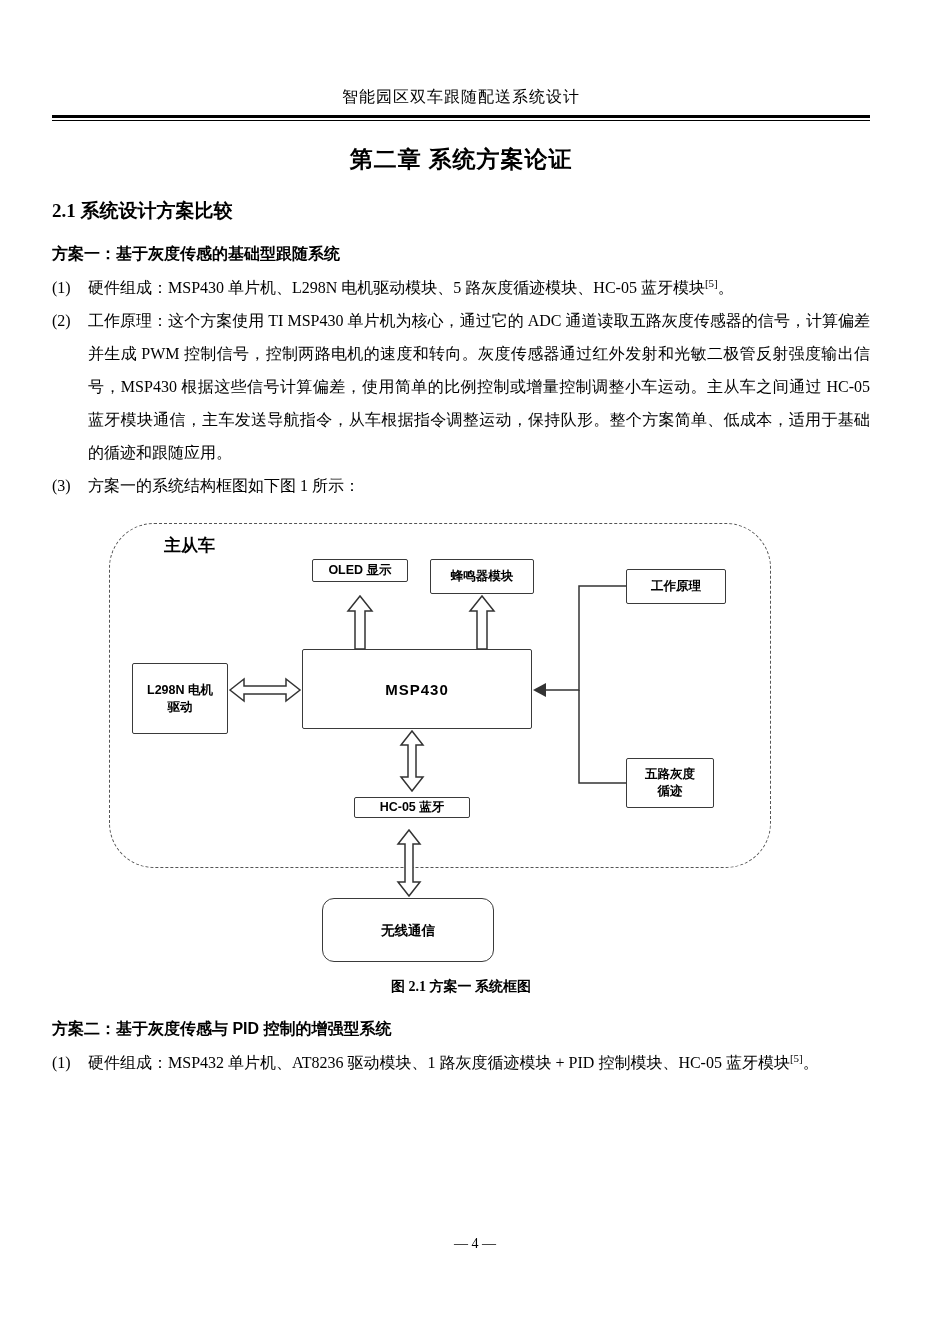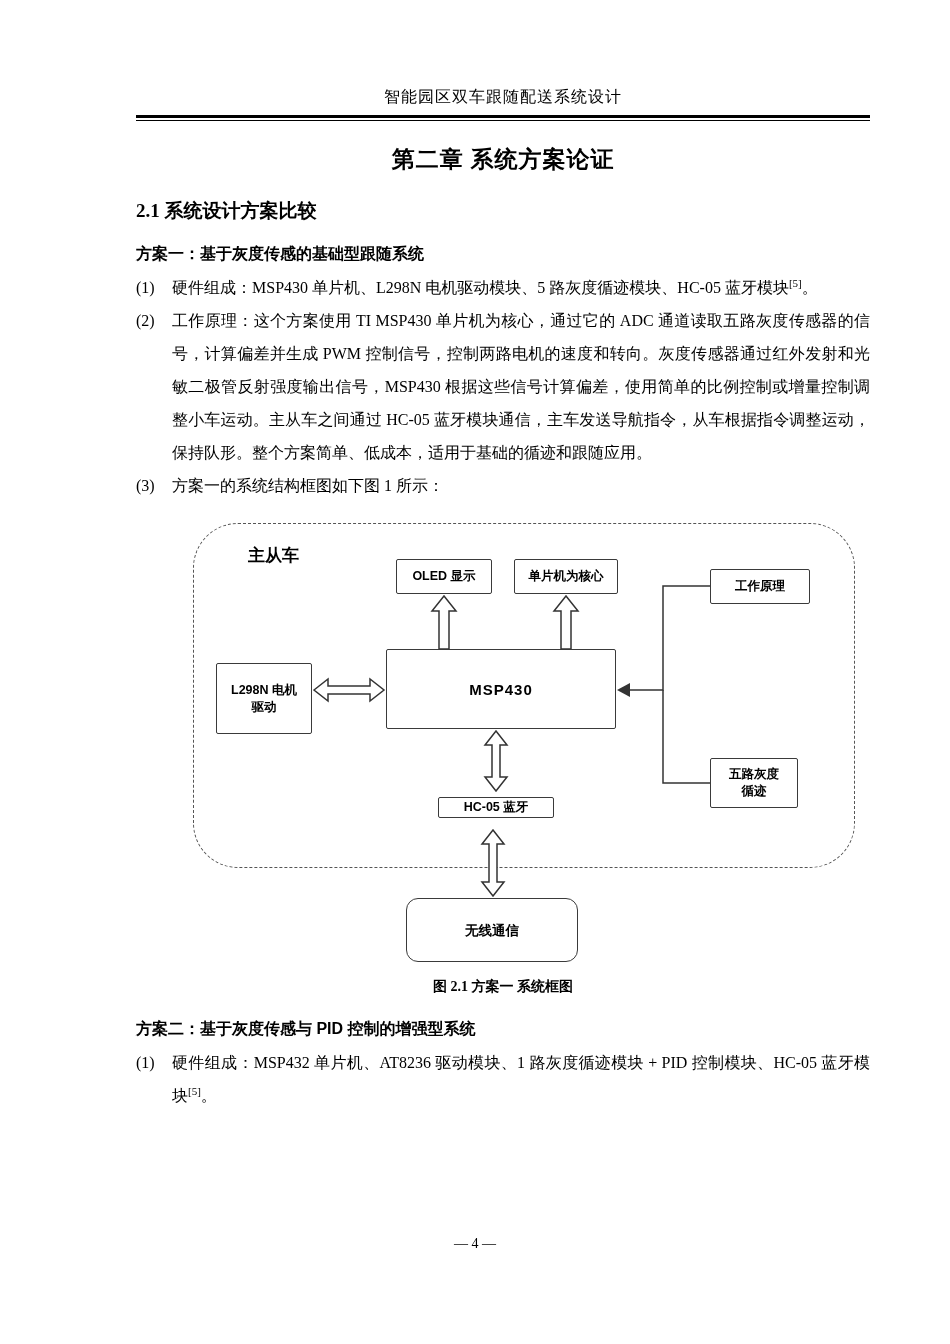--- a/index.html
+++ b/index.html
@@ -11,22 +11,21 @@
     position: relative;
     width: 950px;
     height: 1344px;
     margin: 0 auto;
     background: #ffffff;
     color: #000;
     font-family: "Liberation Serif", "DejaVu Serif", serif;
     overflow: hidden;
   }
   .content {
-    padding: 86px 80px 0 92px; 
-    margin-left: 44px;
+    padding: 86px 80px 0 52px; 
   }
   
   .header-text {
     text-align: center;
     font-size: 16px;
     line-height: 22px;
     letter-spacing: 1px;
   }
   .rule-thick { height: 3px; background: #000; margin-top: 7px; }
   .rule-thin  { height: 1px; background: #000; margin-top: 2px; }
@@ -88,21 +87,21 @@
     border-radius: 45px;
   }
   .arrows {
     position: absolute;
     left: 0; top: 0;
     width: 742px; height: 450px;
     pointer-events: none;
   }
   .frame-label {
     position: absolute;
-    left: 112px; top: 28px;
+    left: 112px; top: 18px;
     font-size: 17px;
     font-weight: bold;
     font-family: "Liberation Sans", "DejaVu Sans", sans-serif;
   }
   .dbox {
     position: absolute;
     box-sizing: border-box;
     border: 1.5px solid #3a3a3a;
     background: #fff;
     border-radius: 2px;
@@ -183,25 +182,25 @@
 
         <polyline points="574,70 527,70 527,174 486,174" fill="none" stroke="#333" stroke-width="1.5"></polyline>
         <polyline points="574,267 527,267 527,174" fill="none" stroke="#333" stroke-width="1.5"></polyline>
         <polygon points="481,174 494,167 494,181" fill="#333" stroke="none"></polygon>
 
         <polygon points="357,314 368,328 361,328 361,366 368,366 357,380 346,366 353,366 353,328 346,328" fill="#ffffff" stroke="#333" stroke-width="1.5"></polygon>
       </svg>
 
       <div class="frame-label">主从车</div>
 
-      <div class="dbox" style="left:260px;top:43px;width:96px;height:35px">
+      <div class="dbox" style="left:260px;top:43px;width:96px;height:23px">
         <span>OLED 显示</span>
       </div>
       <div class="dbox" style="left:378px;top:43px;width:104px;height:35px">
-        <span>单片机为核心</span>
+        <span>蜂鸣器模块</span>
       </div>
       <div class="dbox" style="left:574px;top:53px;width:100px;height:35px">
         <span>工作原理</span>
       </div>
       <div class="dbox" style="left:80px;top:147px;width:96px;height:71px">
         <span>L298N 电机</span>
         <span>驱动</span>
       </div>
       <div class="dbox big" style="left:250px;top:133px;width:230px;height:80px">
         <span>MSP430</span>

